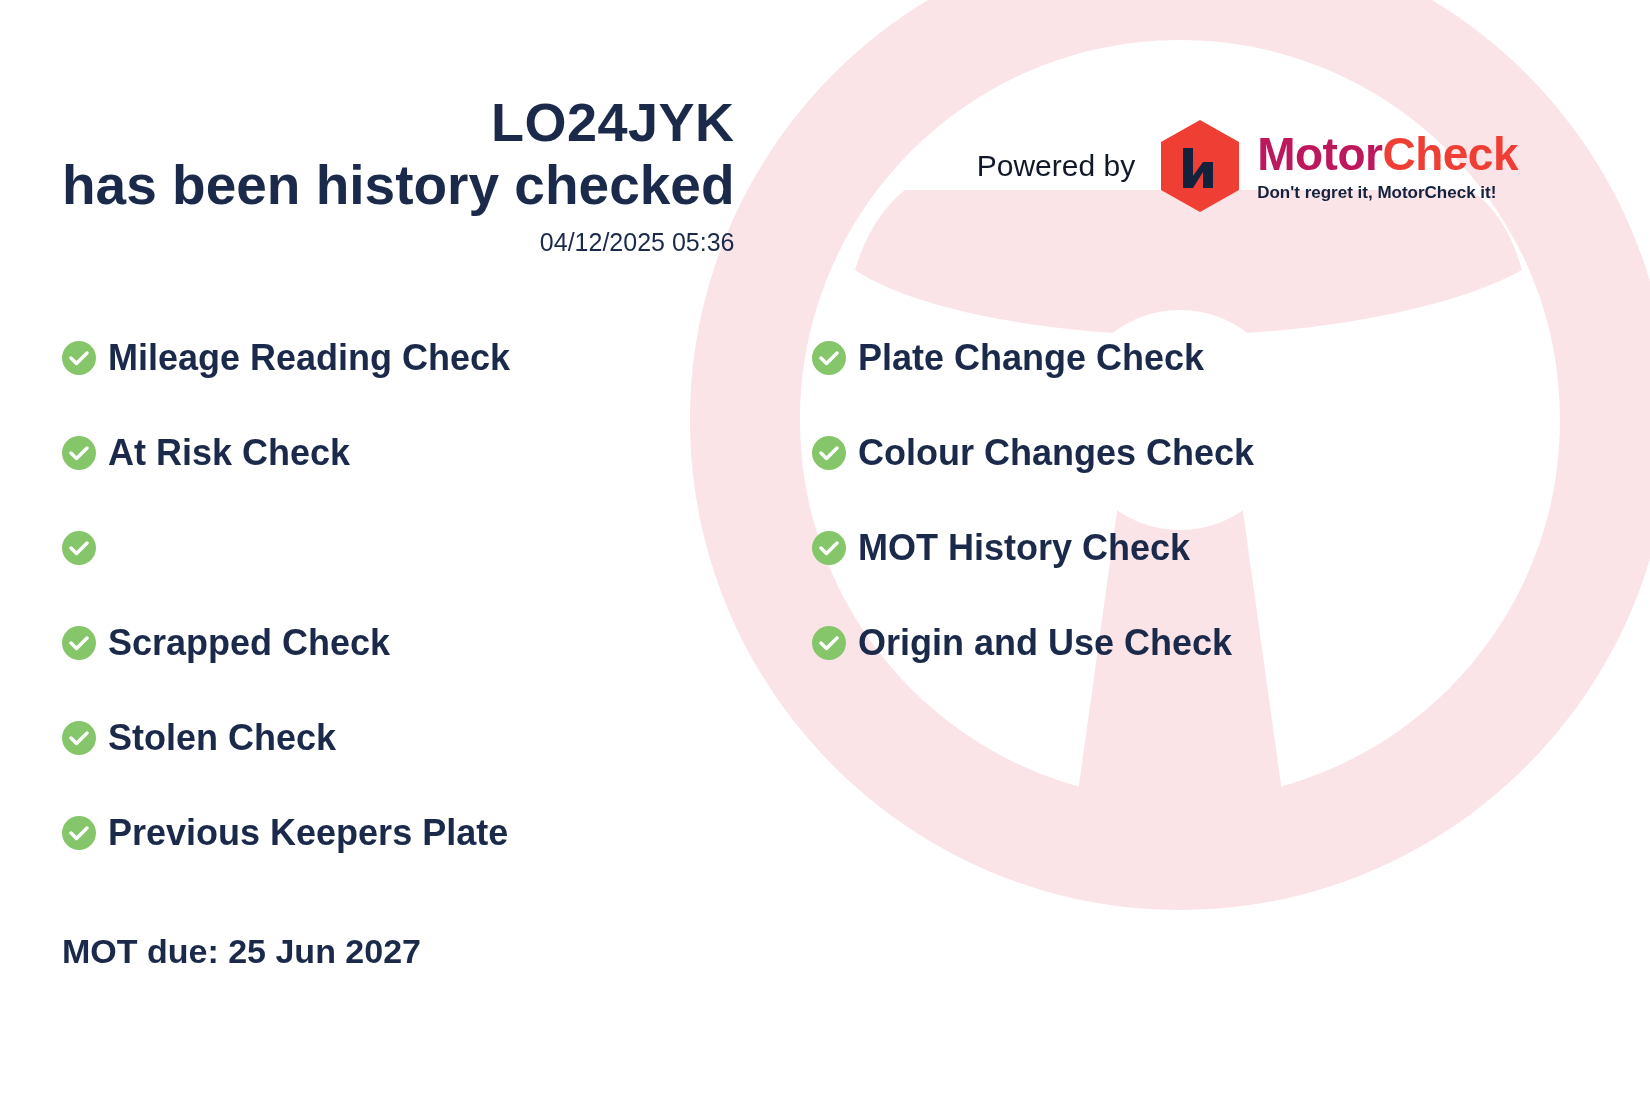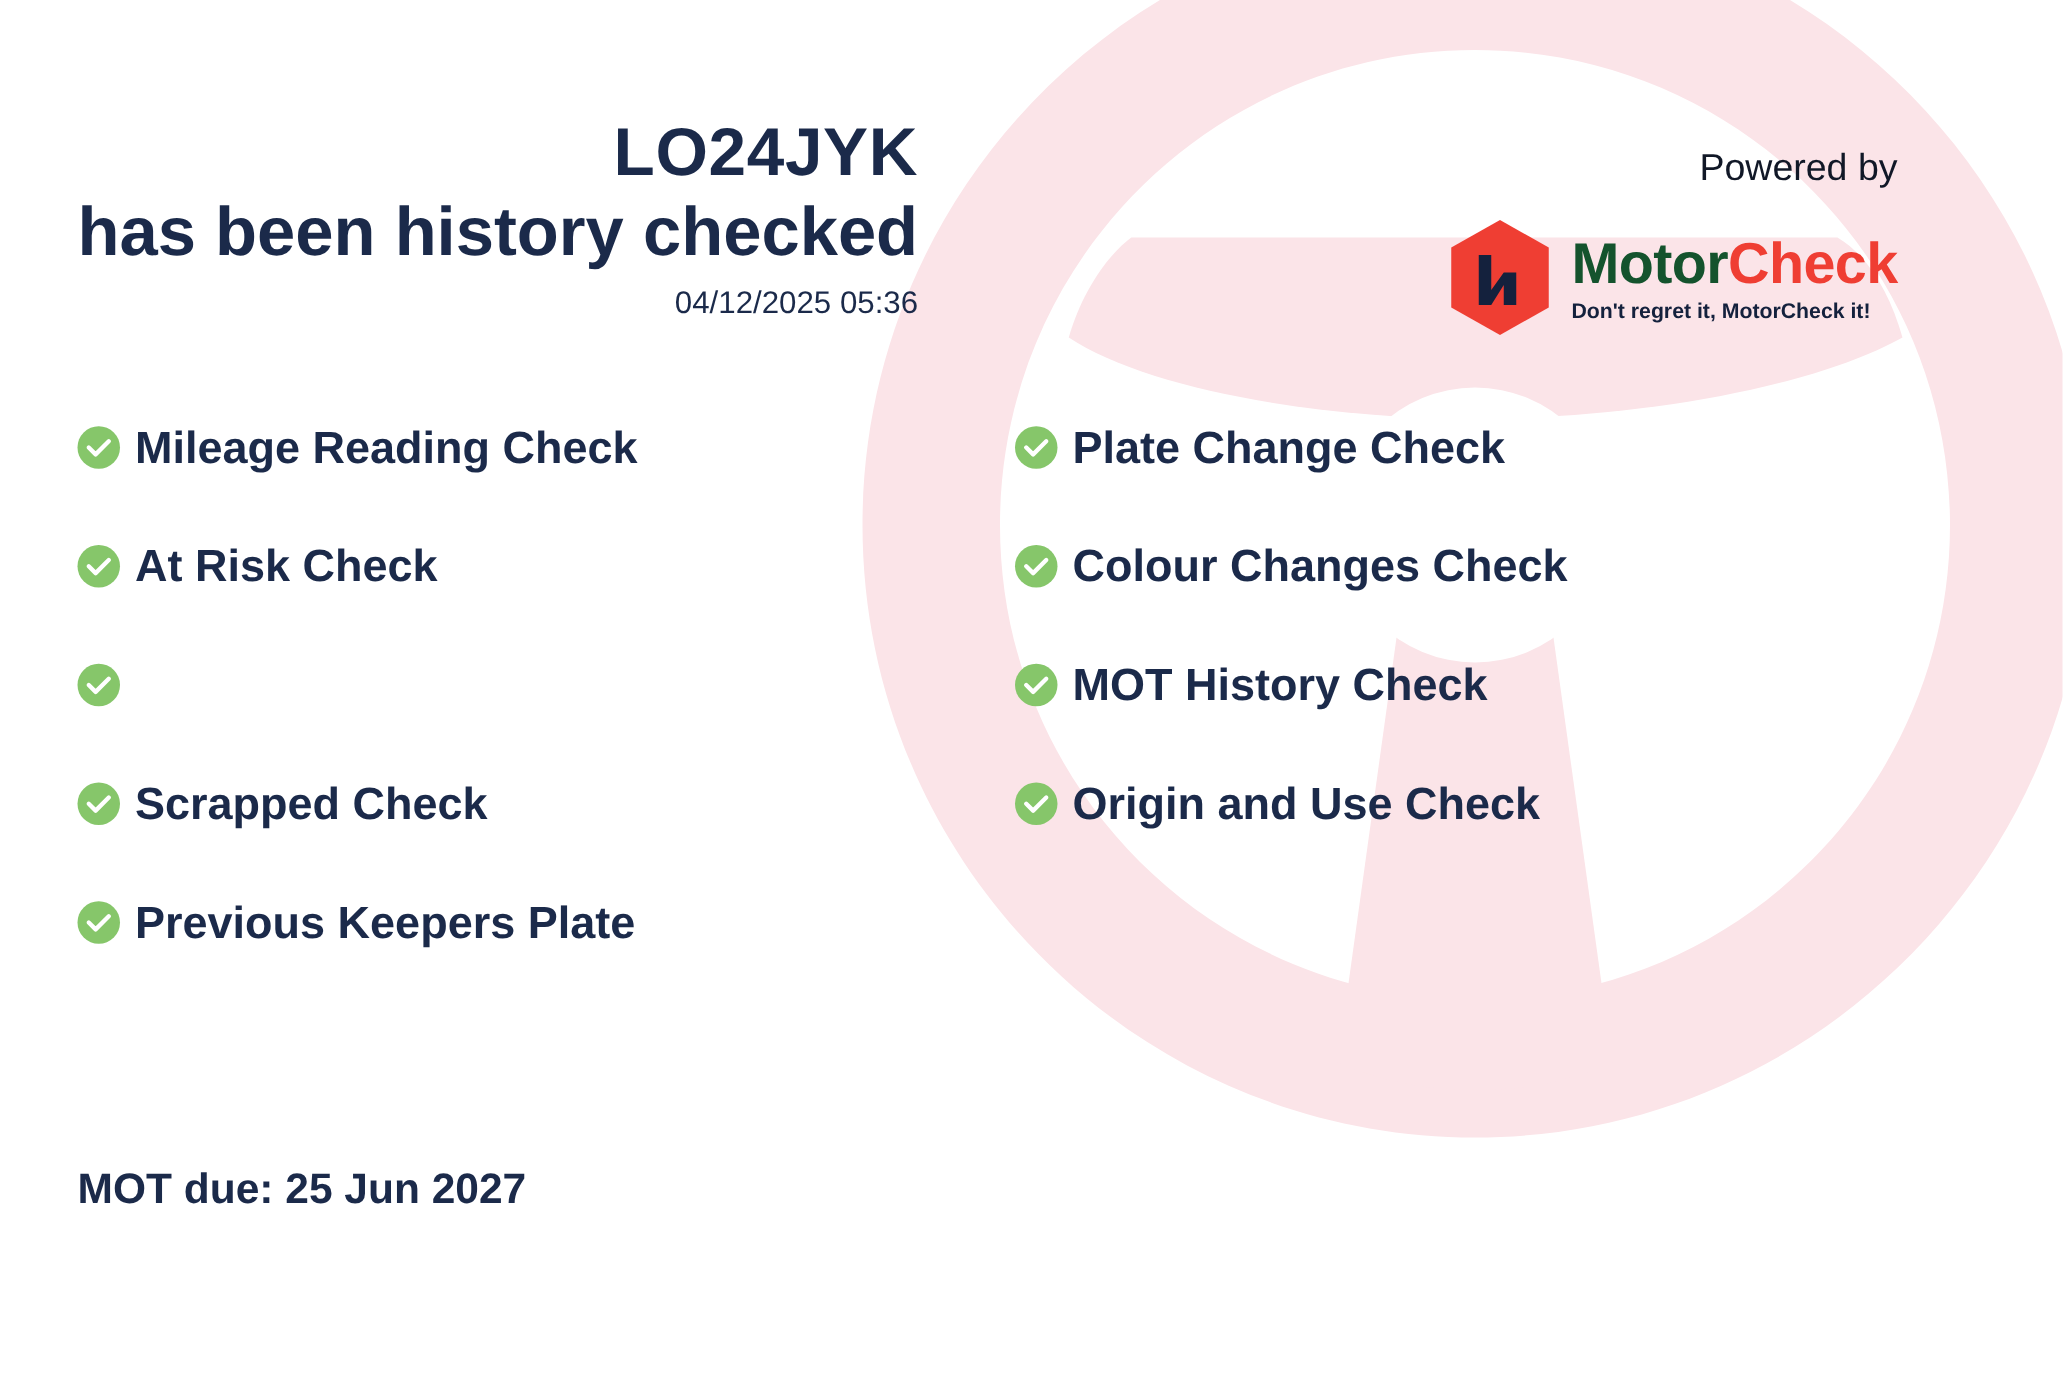--- a/index.html
+++ b/index.html
@@ -62,24 +62,23 @@
     color: #1b2a4a;
     margin-top: 10px;
     font-weight: normal;
   }
 
   .powered {
     position: absolute;
     right: 132px;
     top: 118px;
     display: flex;
-    align-items: flex-end;
+    align-items: center;
     gap: 22px;
     z-index: 3;
-    flex-direction: column;
   }
   .powered-label {
     font-size: 30px;
     color: #111827;
   }
   .logo {
     display: flex;
     align-items: center;
     gap: 14px;
   }
@@ -89,21 +88,21 @@
     height: 96px;
   }
   .logo-text {
     line-height: 1;
   }
   .logo-word {
     font-size: 46px;
     font-weight: bold;
     letter-spacing: -0.5px;
   }
-  .logo-word .motor { color: #14532d; margin-top: 24px; }
+  .logo-word .motor { color: #be185d; margin-top: 24px; }
   .logo-word .check { color: #ef3e33; }
   .logo-tag {
     font-size: 17px;
     font-weight: bold;
     color: #14213d;
     margin-top: 7px;
   }
 
   .checks {
     position: absolute;
@@ -224,20 +223,28 @@
               </svg>
           </span>
           <span class="check-label">Scrapped Check</span>
         </div>
         <div class="check-row">
           <span class="tick">
             <svg width="20" height="16" viewBox="0 0 20 16">
                 <path d="M2 8 L7.5 13.5 L18 3" stroke="#ffffff" stroke-width="3.4" fill="none" stroke-linecap="round" stroke-linejoin="round"></path>
               </svg>
           </span>
+          <span class="check-label">Stolen Check</span>
+        </div>
+        <div class="check-row">
+          <span class="tick">
+            <svg width="20" height="16" viewBox="0 0 20 16">
+                <path d="M2 8 L7.5 13.5 L18 3" stroke="#ffffff" stroke-width="3.4" fill="none" stroke-linecap="round" stroke-linejoin="round"></path>
+              </svg>
+          </span>
           <span class="check-label">Previous Keepers Plate</span>
         </div>
       </div>
 
       <div class="col col-right">
         <div class="check-row">
           <span class="tick">
             <svg width="20" height="16" viewBox="0 0 20 16">
                 <path d="M2 8 L7.5 13.5 L18 3" stroke="#ffffff" stroke-width="3.4" fill="none" stroke-linecap="round" stroke-linejoin="round"></path>
               </svg>

